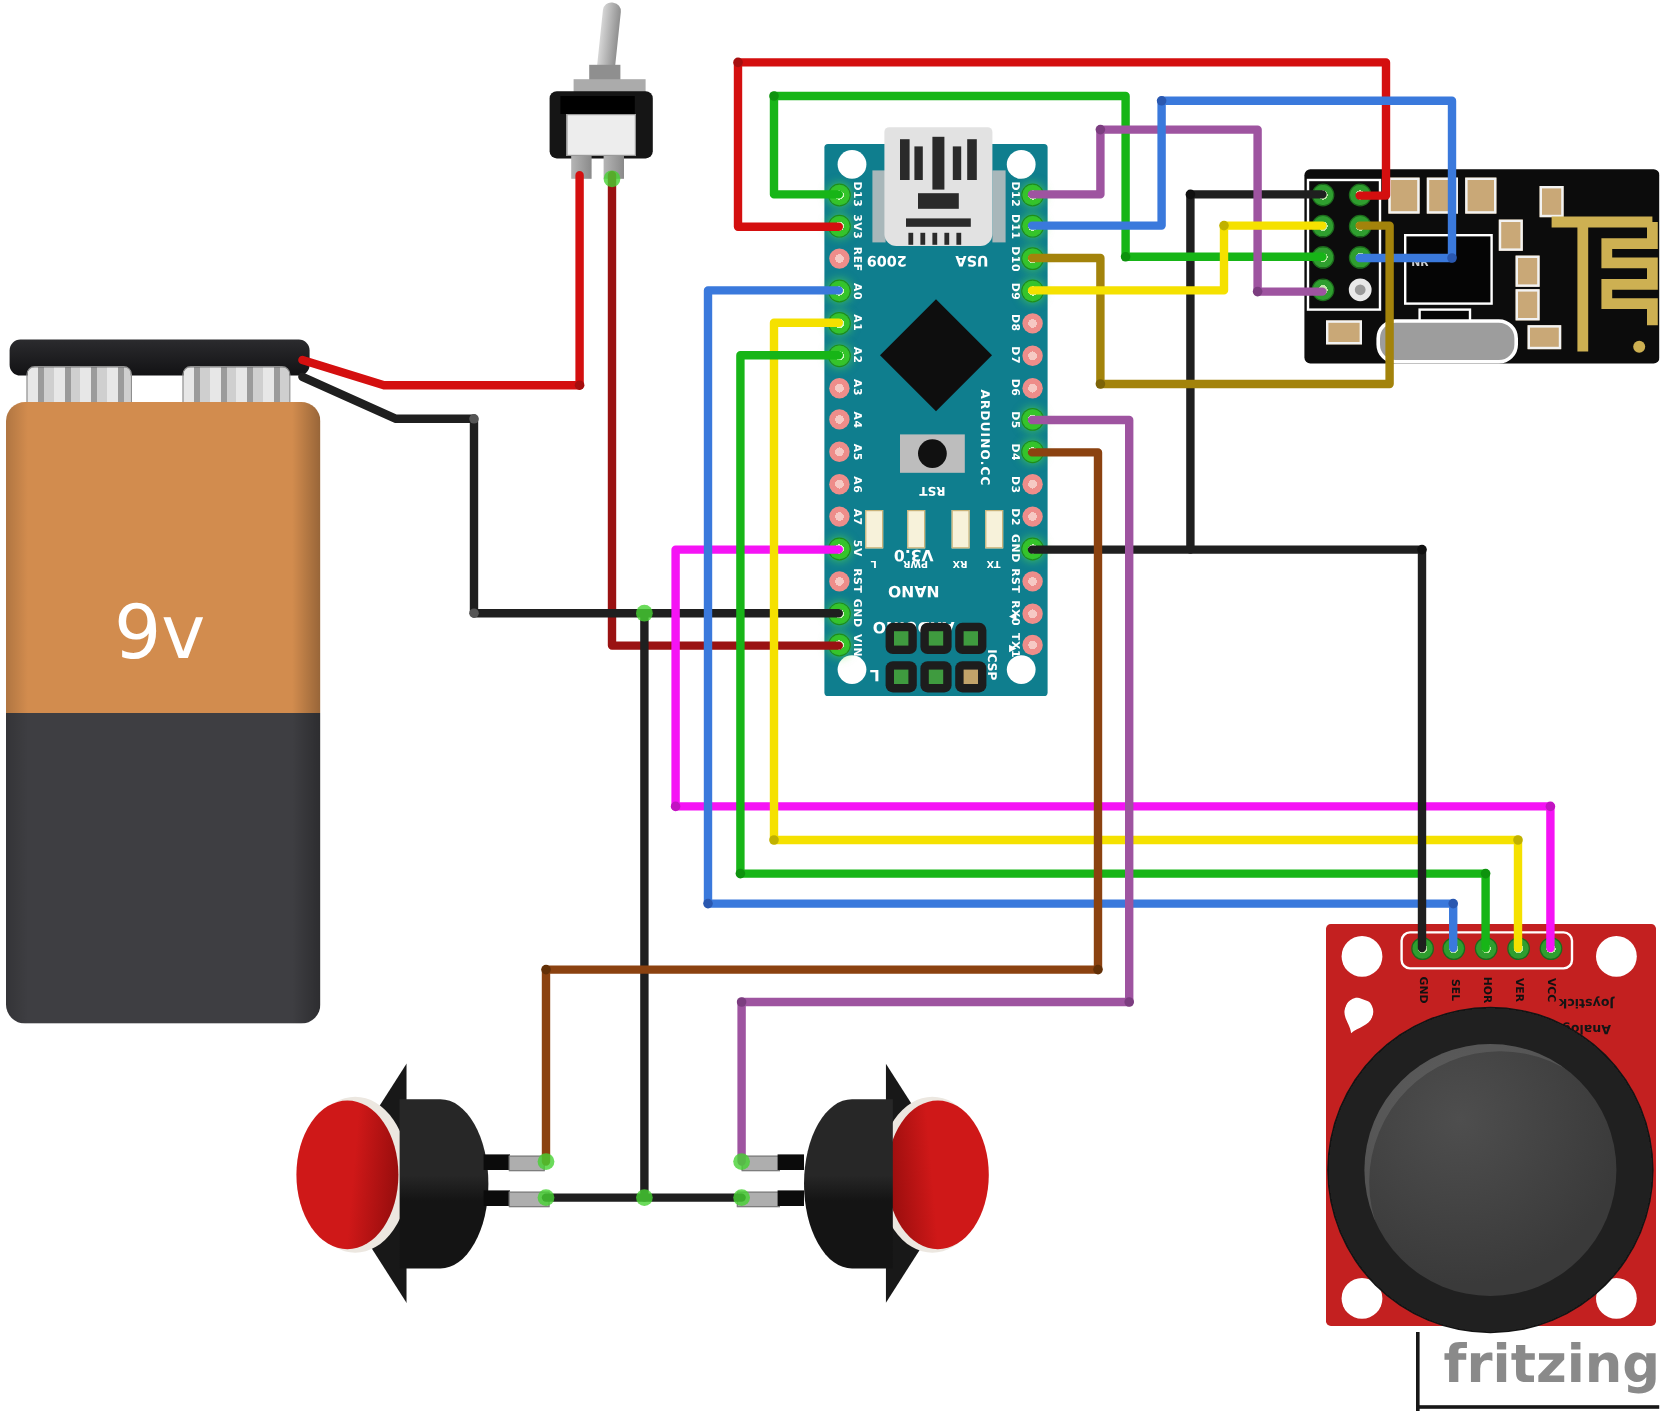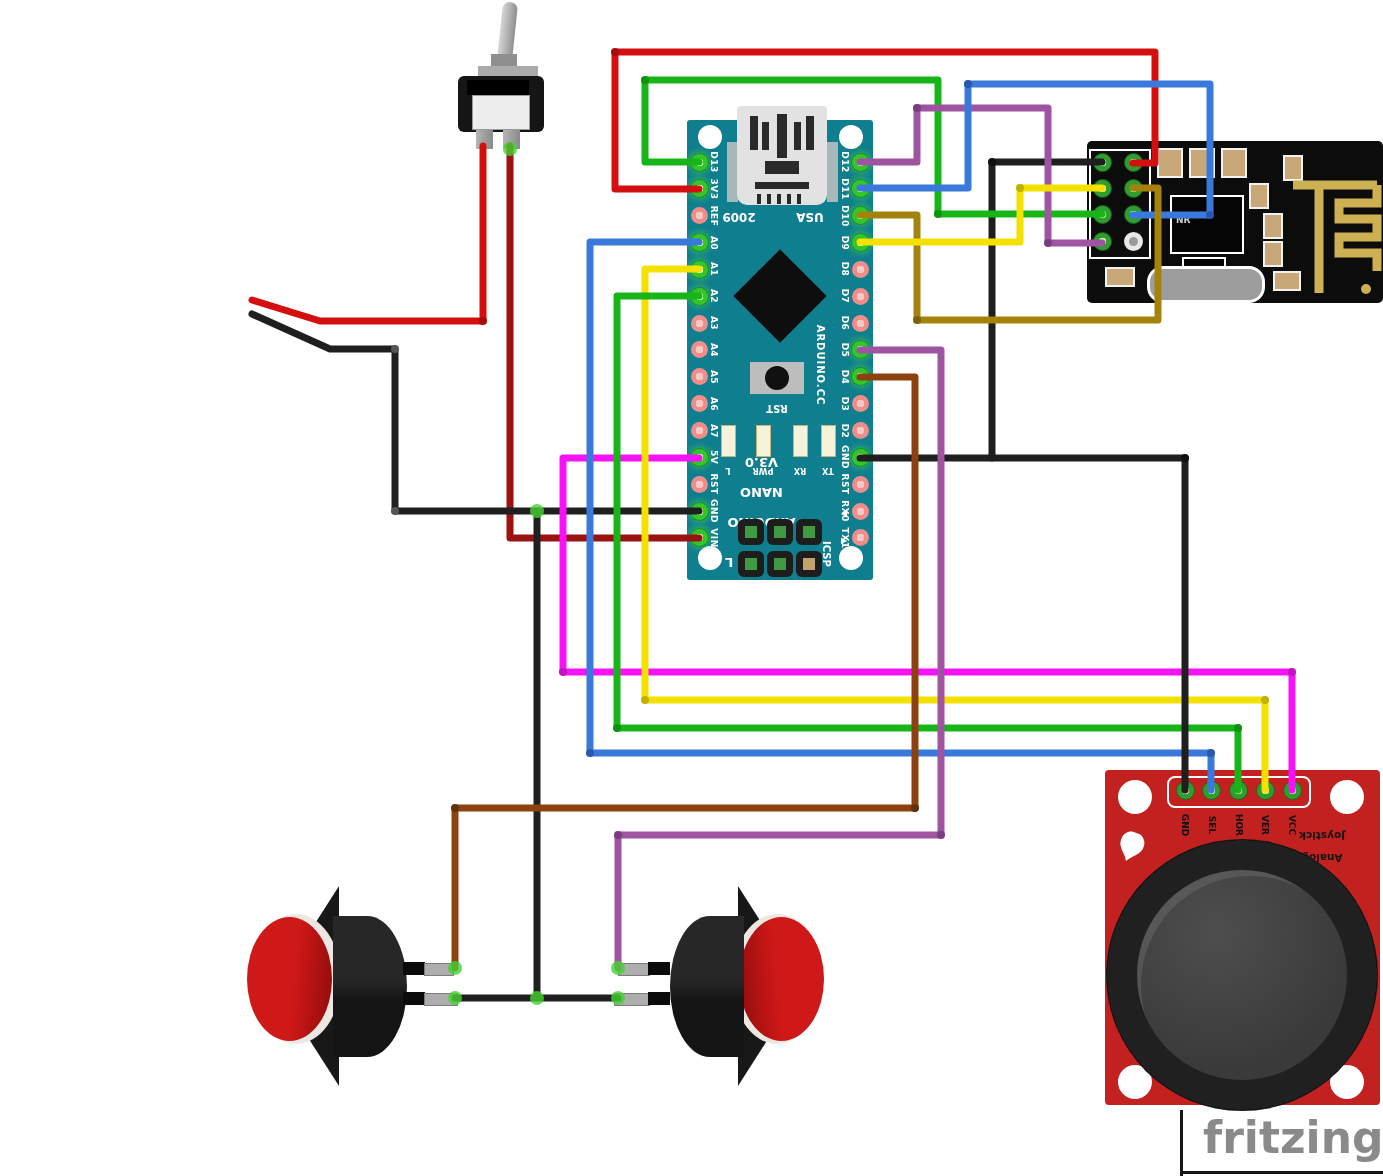--- a/index.html
+++ b/index.html
@@ -90,20 +90,27 @@
   
   #logo{left:1203px;top:1112px;width:185px;font-size:44px;font-weight:bold;color:#8a8a8a;letter-spacing:0;}
   .edgeline{background:#161616;}
   #wires{position:absolute;left:0;top:0;pointer-events:none;}
 </style>
 </head>
 <body>
 
 <div id="stage">
 
+  <div class="abs" style="left:5px;top:283px;width:262px;height:570px;">
+    <div class="abs bat-cap"></div>
+    <div class="abs bat-term" style="left:17px;width:86px;"></div>
+    <div class="abs bat-term" style="left:147px;width:88px;"></div>
+    <div class="abs bat-body"></div>
+    <div class="ctr bat-label" style="left:128px;top:244px;">9v</div>
+  </div>
 
   <div class="abs" style="left:455px;top:0;width:92px;height:150px;">
     <div class="abs sw-lever"></div>
     <div class="abs sw-leverbase"></div>
     <div class="abs sw-washer"></div>
     <div class="abs sw-body"></div>
     <div class="abs sw-slot"></div>
     <div class="abs sw-face"></div>
     <div class="abs sw-pin" style="left:21px;"></div>
     <div class="abs sw-pin" style="left:48px;"></div>

